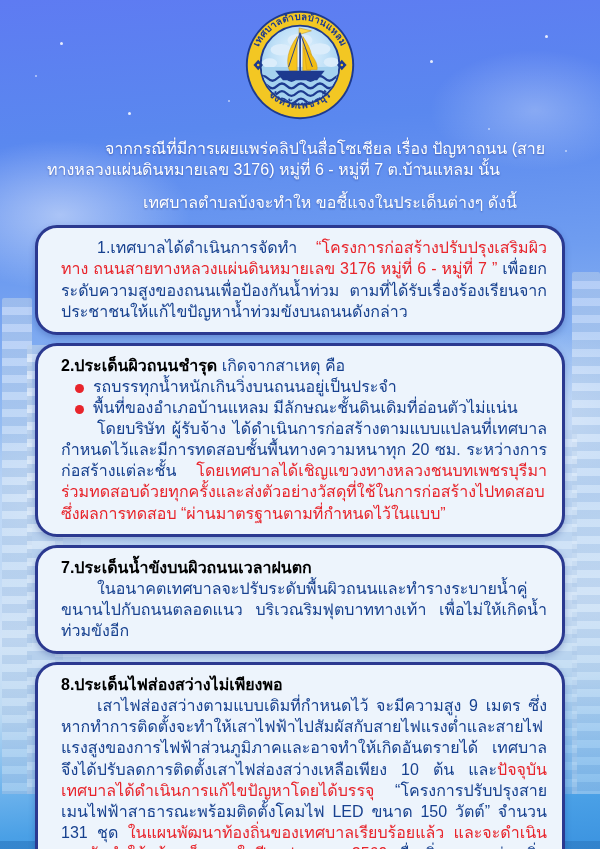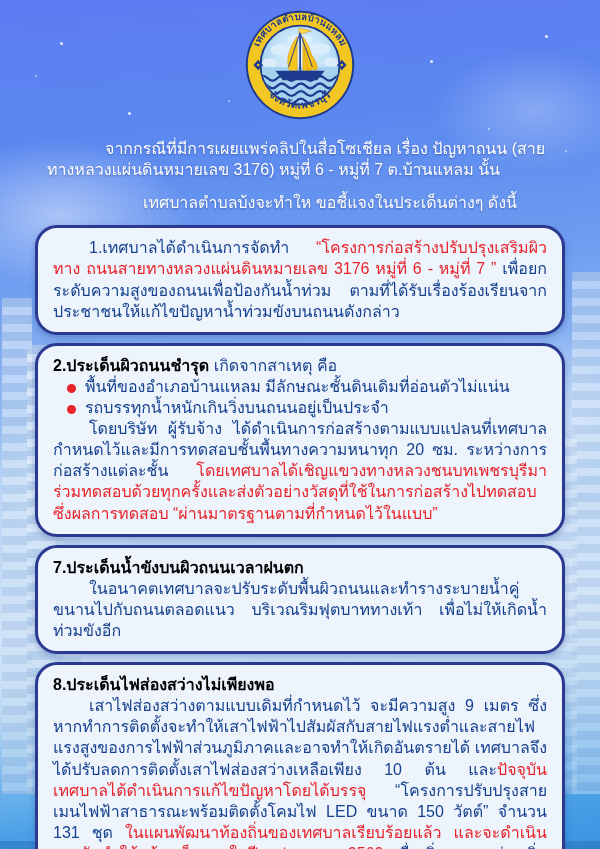--- a/index.html
+++ b/index.html
@@ -31,21 +31,21 @@
   
   .logo-wrap{position:absolute;left:50%;top:8px;transform:translateX(-50%);width:114px;height:114px;}
   
   .content{position:absolute;left:35px;right:35px;top:126px;}
   .intro{color:#ffffff;font-size:16px;line-height:1.32;margin:0 0 10px 0;
     text-shadow:0 1px 2px rgba(20,40,120,.45);}
   .intro p{margin:12px;}
   .intro .p1{text-indent:58px;}
   .intro .p2{text-indent:96px;}
   .box{background:#edf4fc;border:3px solid #2b3990;border-radius:22px;
-    padding:9px 15px 10px 15px;margin-bottom:8px;
+    padding:9px 15px 10px 23px;margin-bottom:8px;
     box-shadow:0 3px 6px rgba(23,48,130,.28);
     color:#17418f;font-size:16px;line-height:1.32;text-align:justify;}
   .box p{margin:0;}
   .indent{text-indent:36px;}
   .seg{color:#17418f;}
   .seg.red{color:#e8242b;}
   .head{font-weight:700;color:#000000;}
   .bullets{list-style:none;margin:0;padding:0 0 0 12px;text-align:left;}
   .bullets li{position:relative;padding-left:20px;}
   .bullets li::before{content:"";position:absolute;left:2px;top:8px;width:9px;height:9px;
@@ -151,22 +151,22 @@
       <p class="p2">เทศบาลตำบลบ้งจะทำให ขอชี้แจงในประเด็นต่างๆ ดังนี้</p>
     </div>
 
     <div class="box">
       <p class="indent"><span class="seg blue">1.เทศบาลได้ดำเนินการจัดทำ </span><span class="seg red">“โครงการก่อสร้างปรับปรุงเสริมผิวทาง ถนนสายทางหลวงแผ่นดินหมายเลข 3176 หมู่ที่ 6 - หมู่ที่ 7 ” </span><span class="seg blue">เพื่อยกระดับความสูงของถนนเพื่อป้องกันน้ำท่วม ตามที่ได้รับเรื่องร้องเรียนจากประชาชนให้แก้ไขปัญหาน้ำท่วมขังบนถนนดังกล่าว</span></p>
     </div>
 
     <div class="box">
       <p><span class="head">2.ประเด็นผิวถนนชำรุด</span><span class="seg blue"> เกิดจากสาเหตุ คือ</span></p>
       <ul class="bullets">
+        <li>รถบรรทุกน้ำหนักเกินวิ่งบนถนนอยู่เป็นประจำ</li>
         <li>พื้นที่ของอำเภอบ้านแหลม มีลักษณะชั้นดินเดิมที่อ่อนตัวไม่แน่น</li>
-        <li>รถบรรทุกน้ำหนักเกินวิ่งบนถนนอยู่เป็นประจำ</li>
       </ul>
       <p class="indent"><span class="seg blue">โดยบริษัท ผู้รับจ้าง ได้ดำเนินการก่อสร้างตามแบบแปลนที่เทศบาลกำหนดไว้และมีการทดสอบชั้นพื้นทางความหนาทุก 20 ซม. ระหว่างการก่อสร้างแต่ละชั้น </span><span class="seg red">โดยเทศบาลได้เชิญแขวงทางหลวงชนบทเพชรบุรีมาร่วมทดสอบด้วยทุกครั้งและส่งตัวอย่างวัสดุที่ใช้ในการก่อสร้างไปทดสอบ ซึ่งผลการทดสอบ “ผ่านมาตรฐานตามที่กำหนดไว้ในแบบ”</span></p>
     </div>
 
     <div class="box">
       <p><span class="head">7.ประเด็นน้ำขังบนผิวถนนเวลาฝนตก</span></p>
       <p class="indent">ในอนาคตเทศบาลจะปรับระดับพื้นผิวถนนและทำรางระบายน้ำคู่ขนานไปกับถนนตลอดแนว บริเวณริมฟุตบาททางเท้า เพื่อไม่ให้เกิดน้ำท่วมขังอีก</p>
     </div>
 
     <div class="box">

